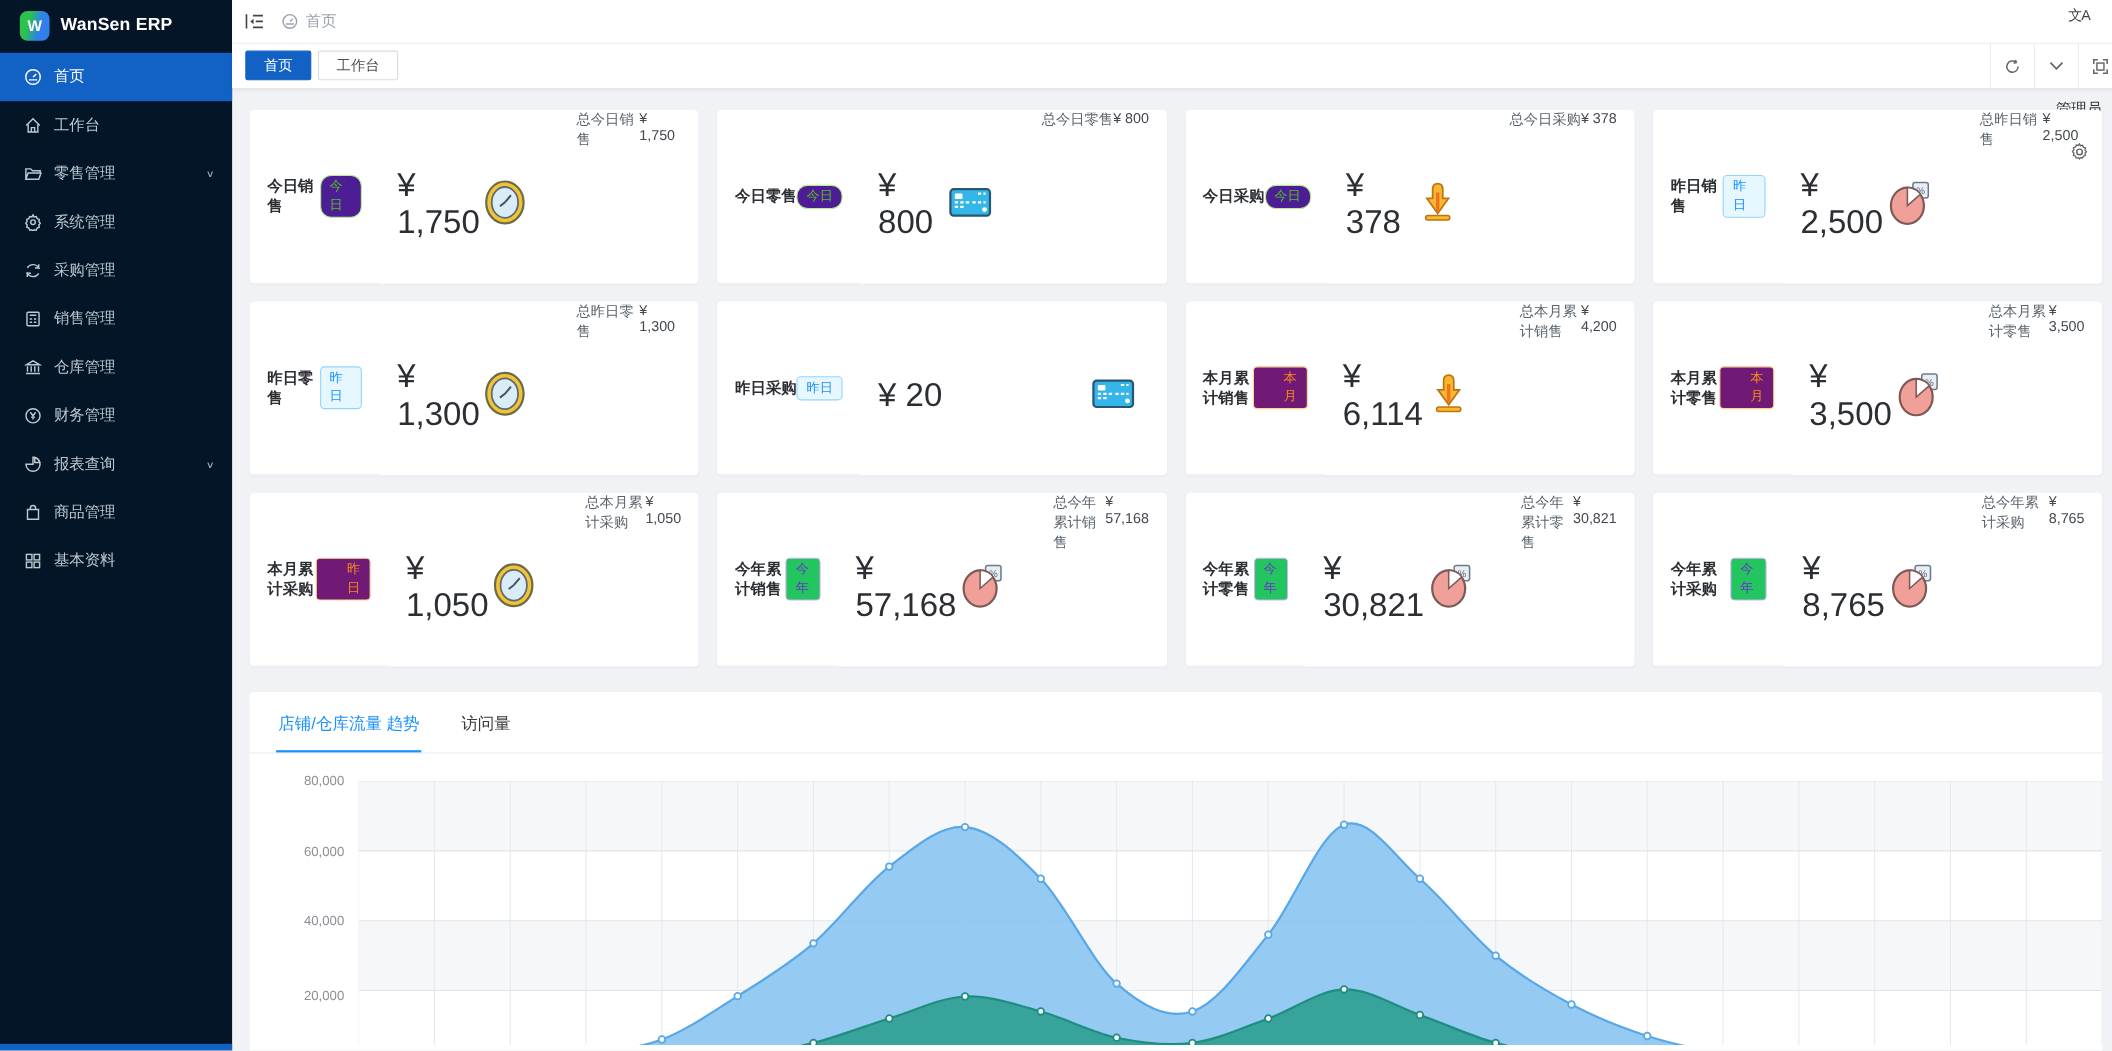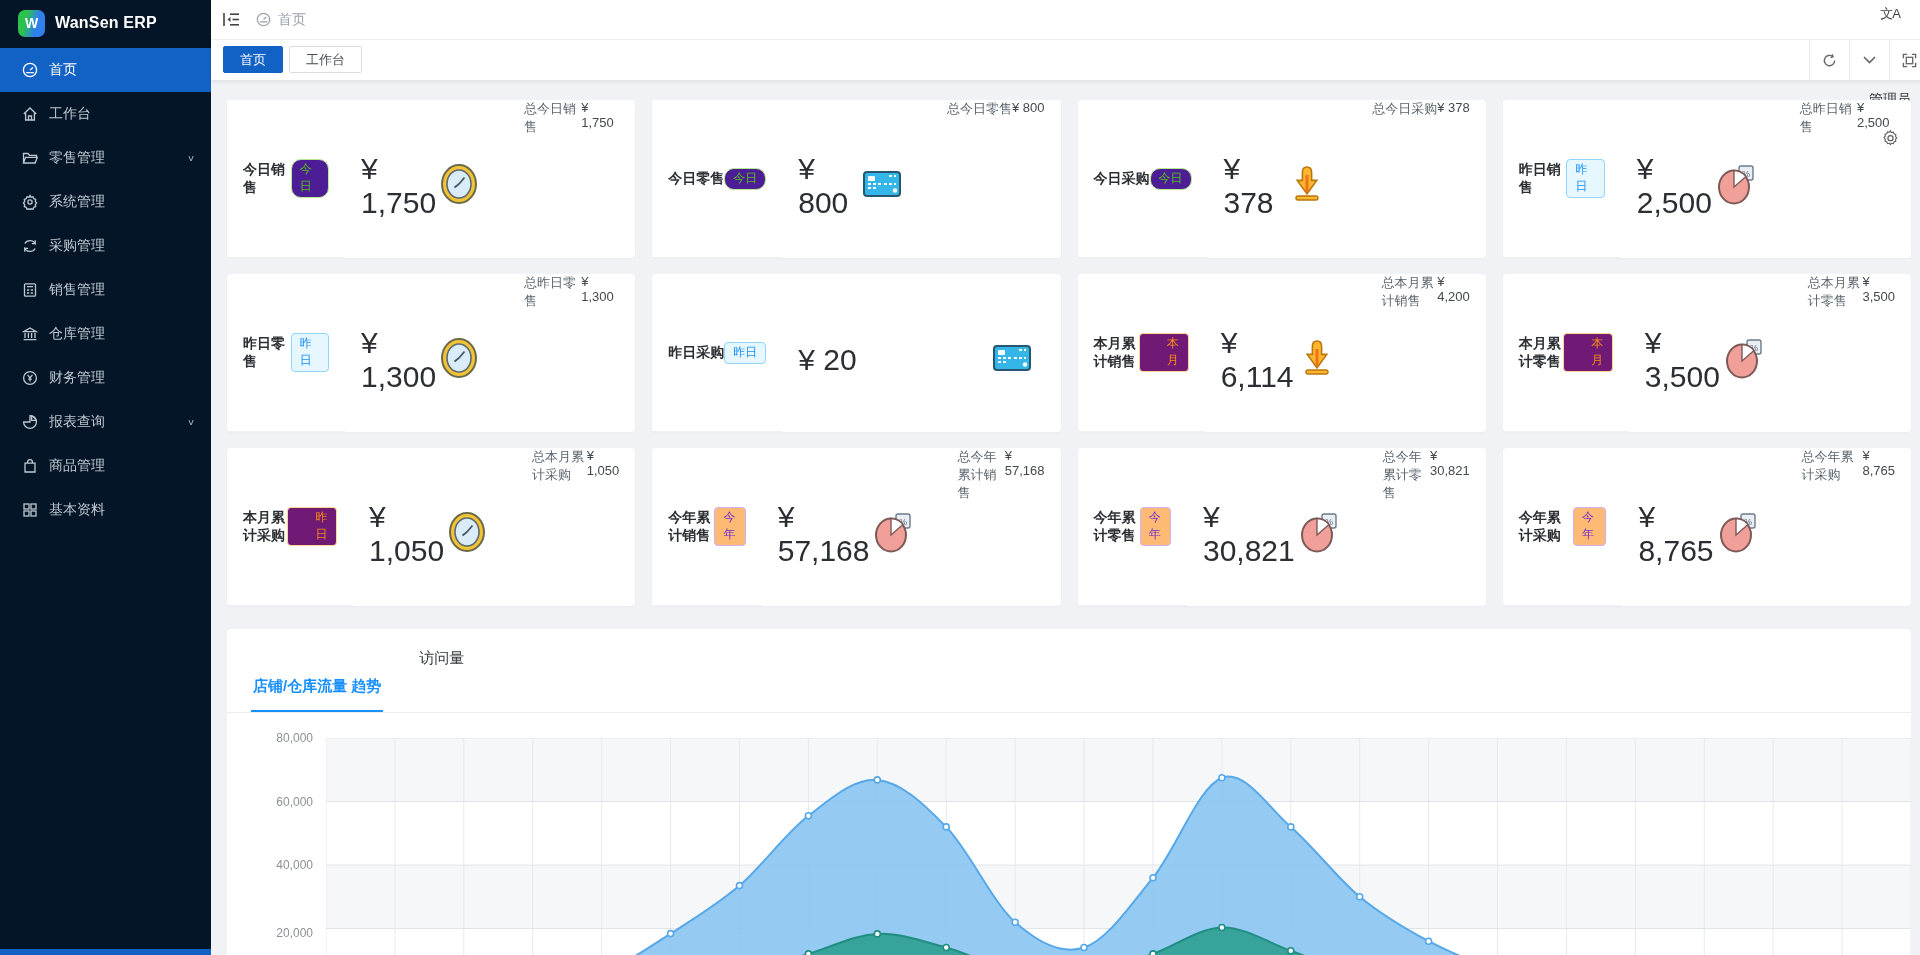--- a/index.html
+++ b/index.html
@@ -42,30 +42,30 @@
 
   .content { flex:1; padding:20px 18px 0 16px; overflow:hidden; }
   .cards { display:grid; grid-template-columns:repeat(4,1fr); gap:16px 17px; }
   .card { background:#fff; border-radius:4px; height:158px; display:flex; flex-direction:row; box-shadow:0 1px 2px rgba(0,0,0,.03); }
   .card-head { display:flex; align-items:center; justify-content:space-between; padding:9px 16px; border-bottom:1px solid #f0f0f0; }
   .card-title { font-size:14px; color:#2b2f33; font-weight:bold; }
   .badge { font-size:12px; padding:1px 8px 2px; border-radius:4px; border:1px solid; }
   .badge.green  { color:#52c41a; background:#4c1d95; border-color:#b7eb8f;border-radius:10px; }
   .badge.blue   { color:#1890ff; background:#e6f7ff; border-color:#91d5ff; }
   .badge.orange { color:#fa8c16; background:#701a75; border-color:#ffd591;padding-left:27px; }
-  .badge.purple { color:#722ed1; background:#fdba74; border-color:#d3adf7; }
+  .badge.purple { color:#722ed1; background:#22c55e; border-color:#d3adf7; }
   .card-body { display:flex; align-items:center; justify-content:space-between; padding:14px 26px 0 16px; flex:1; }
   .card-value { font-size:30px; color:#2b2f33; }
   .card-foot { display:flex; justify-content:space-between; padding:0 16px 15px; font-size:13px; color:#5a646e; }
   .card-foot .fv { color:#43494f; }
 
   .chart-card { background:#fff; border-radius:4px; margin-top:23px; height:430px; }
   .chart-tabs { display:flex; gap:34px; padding:0 24px; border-bottom:1px solid #ebedf0; }
   .chart-tab { padding:20px 2px 14px; font-size:15px; color:#34383c; cursor:pointer; border-bottom:2px solid transparent; }
-  .chart-tab.active { color:#1890ff; border-bottom-color:#1890ff; font-weight:bold;margin-top:28px; }
+  .chart-tab.active { color:#1890ff; border-bottom-color:#1890ff; font-weight:normal; }
   .plot-wrap { position:relative; margin:25px 0 0 99px; width:1585px; height:196px; }
   .ytick { position:absolute; right:calc(100% + 13px); transform:translateY(-50%); font-size:12px; color:#8c9096; white-space:nowrap; }
 </style>
 </head>
 <body>
 
 <div class="app">
 
   <aside class="sidebar">
     <div class="logo-row">

